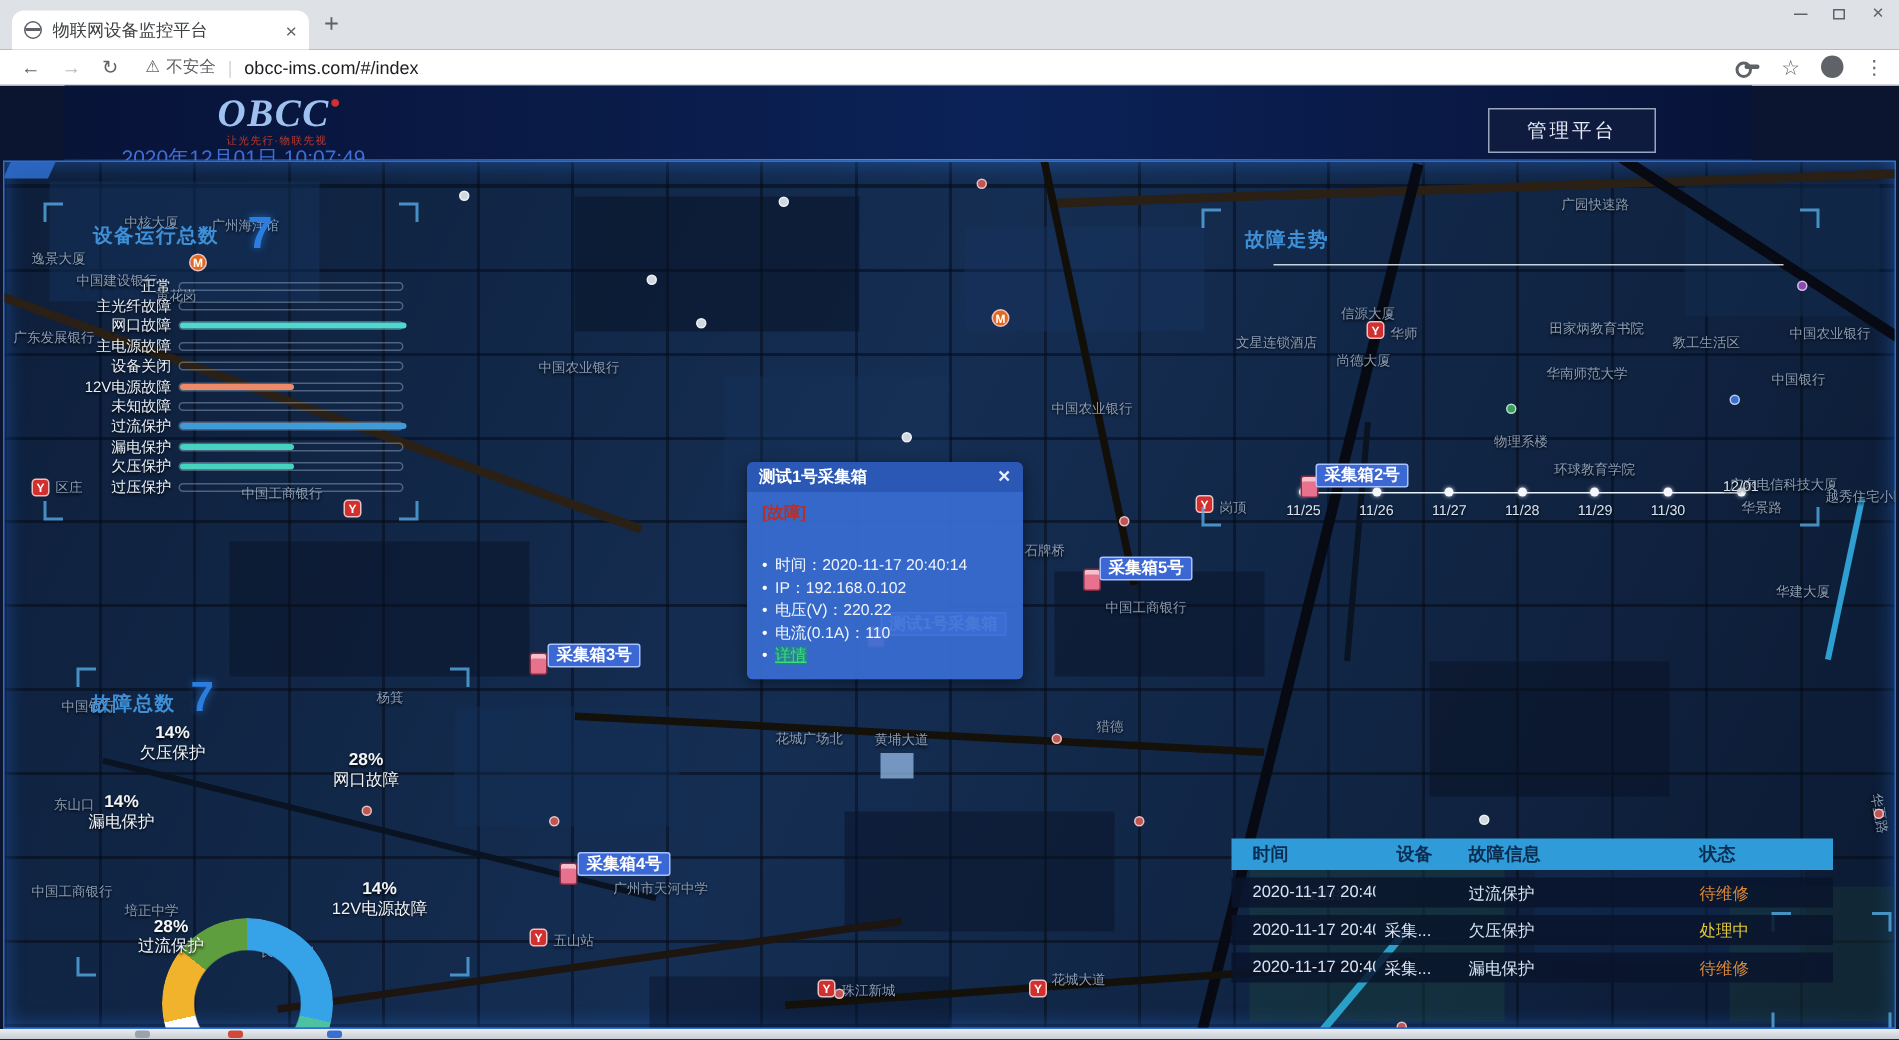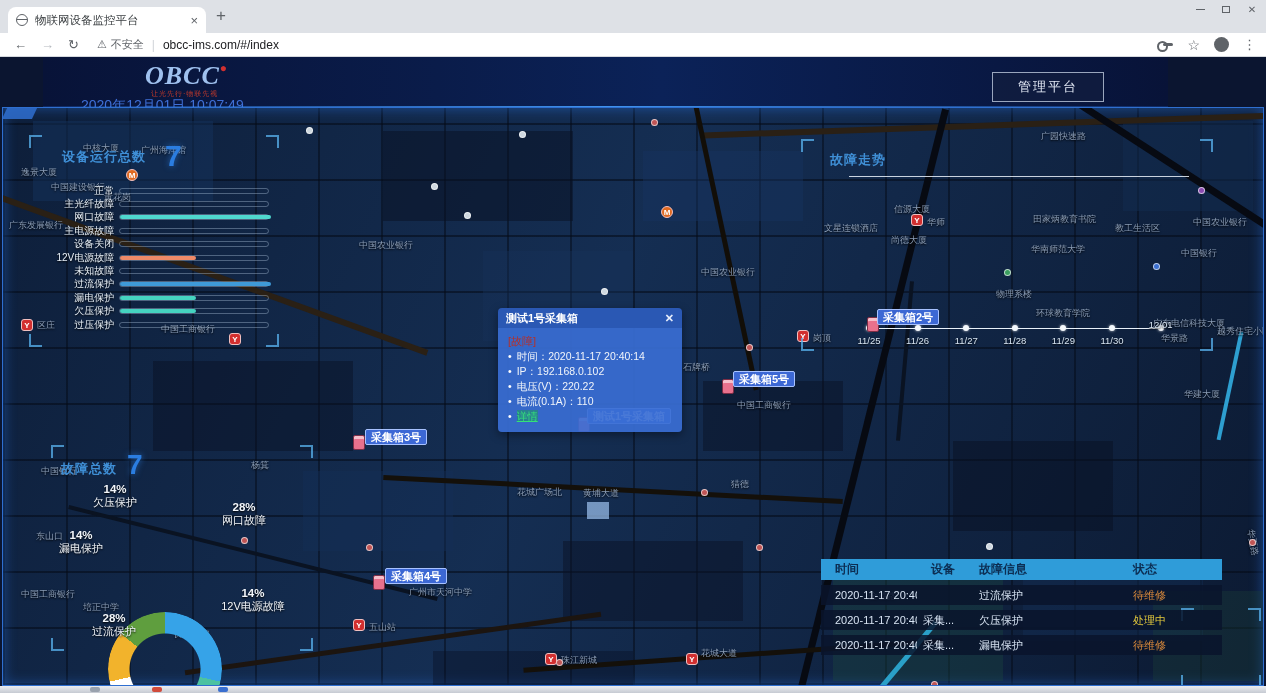--- a/index.html
+++ b/index.html
@@ -98,21 +98,21 @@
   .trow span { padding-left:14px; white-space:nowrap; overflow:hidden; }
   .trow .c4, .thead .c4 { padding-left:32px; }
   .trow .c2 { padding-left:6px; }
   .thead .c3, .trow .c3 { padding-left:10px; }
 
   
   #popup { position:absolute; left:497px; top:307px; width:184px; border-radius:4px; overflow:hidden; z-index:50; box-shadow:0 3px 10px rgba(0,0,0,.4); }
   .pophead { height:20px; background:#2a58b4; color:#fff; font-size:11px; font-weight:bold; line-height:20px; padding:0 8px; display:flex; }
   .popclose { margin-left:auto; cursor:pointer; font-size:11px; color:#e8eefc; }
   .popbody { background:rgba(58,110,212,.92); padding:6px 10px 8px; }
-  .poptag { color:#b5302a; font-weight:normal; font-size:11px; margin-bottom:0; }
+  .poptag { color:#b5302a; font-weight:bold; font-size:11px; margin-bottom:21px; }
   .popitem { color:#f0f4fa; font-size:10.5px; line-height:15px; white-space:nowrap; }
   .popitem:before { content:"•"; margin-right:5px; color:#fff; }
   .poplink { color:#35e07a; background:rgba(25,155,85,.5); text-decoration:underline; cursor:pointer; }
   #popup-tail { position:absolute; left:584px; top:394px; width:22px; height:17px; background:rgba(150,185,230,.75); z-index:49; }
 
   
   #taskbar { position:absolute; left:0; bottom:0; width:1266px; height:7px; background:linear-gradient(#eceef2,#c6cad2); z-index:60; }
   .tbi { position:absolute; bottom:1px; width:10px; height:5px; border-radius:2px; }
 </style>
 </head>

